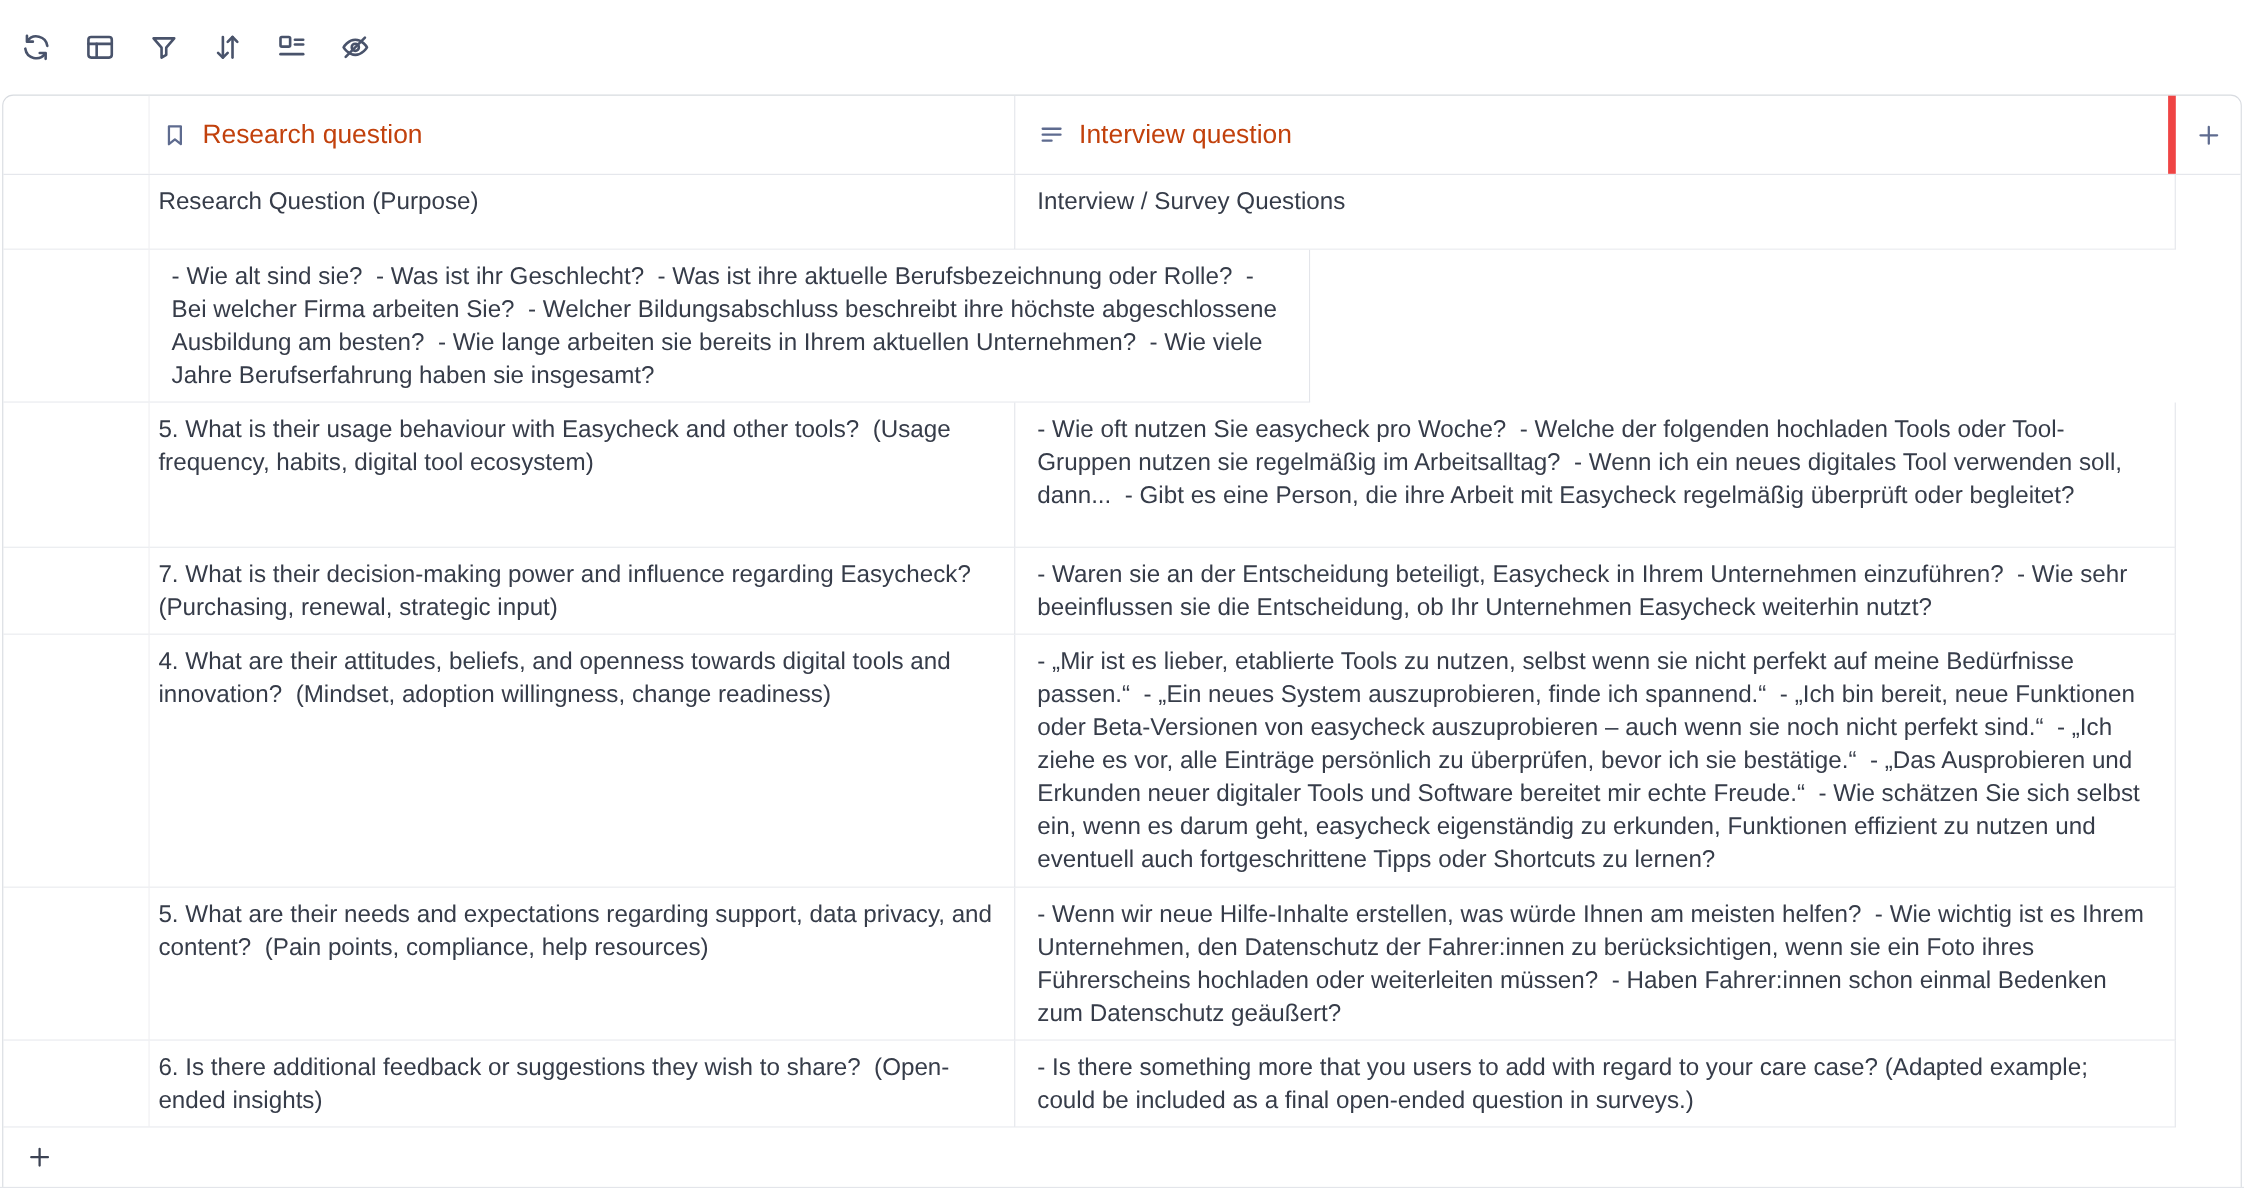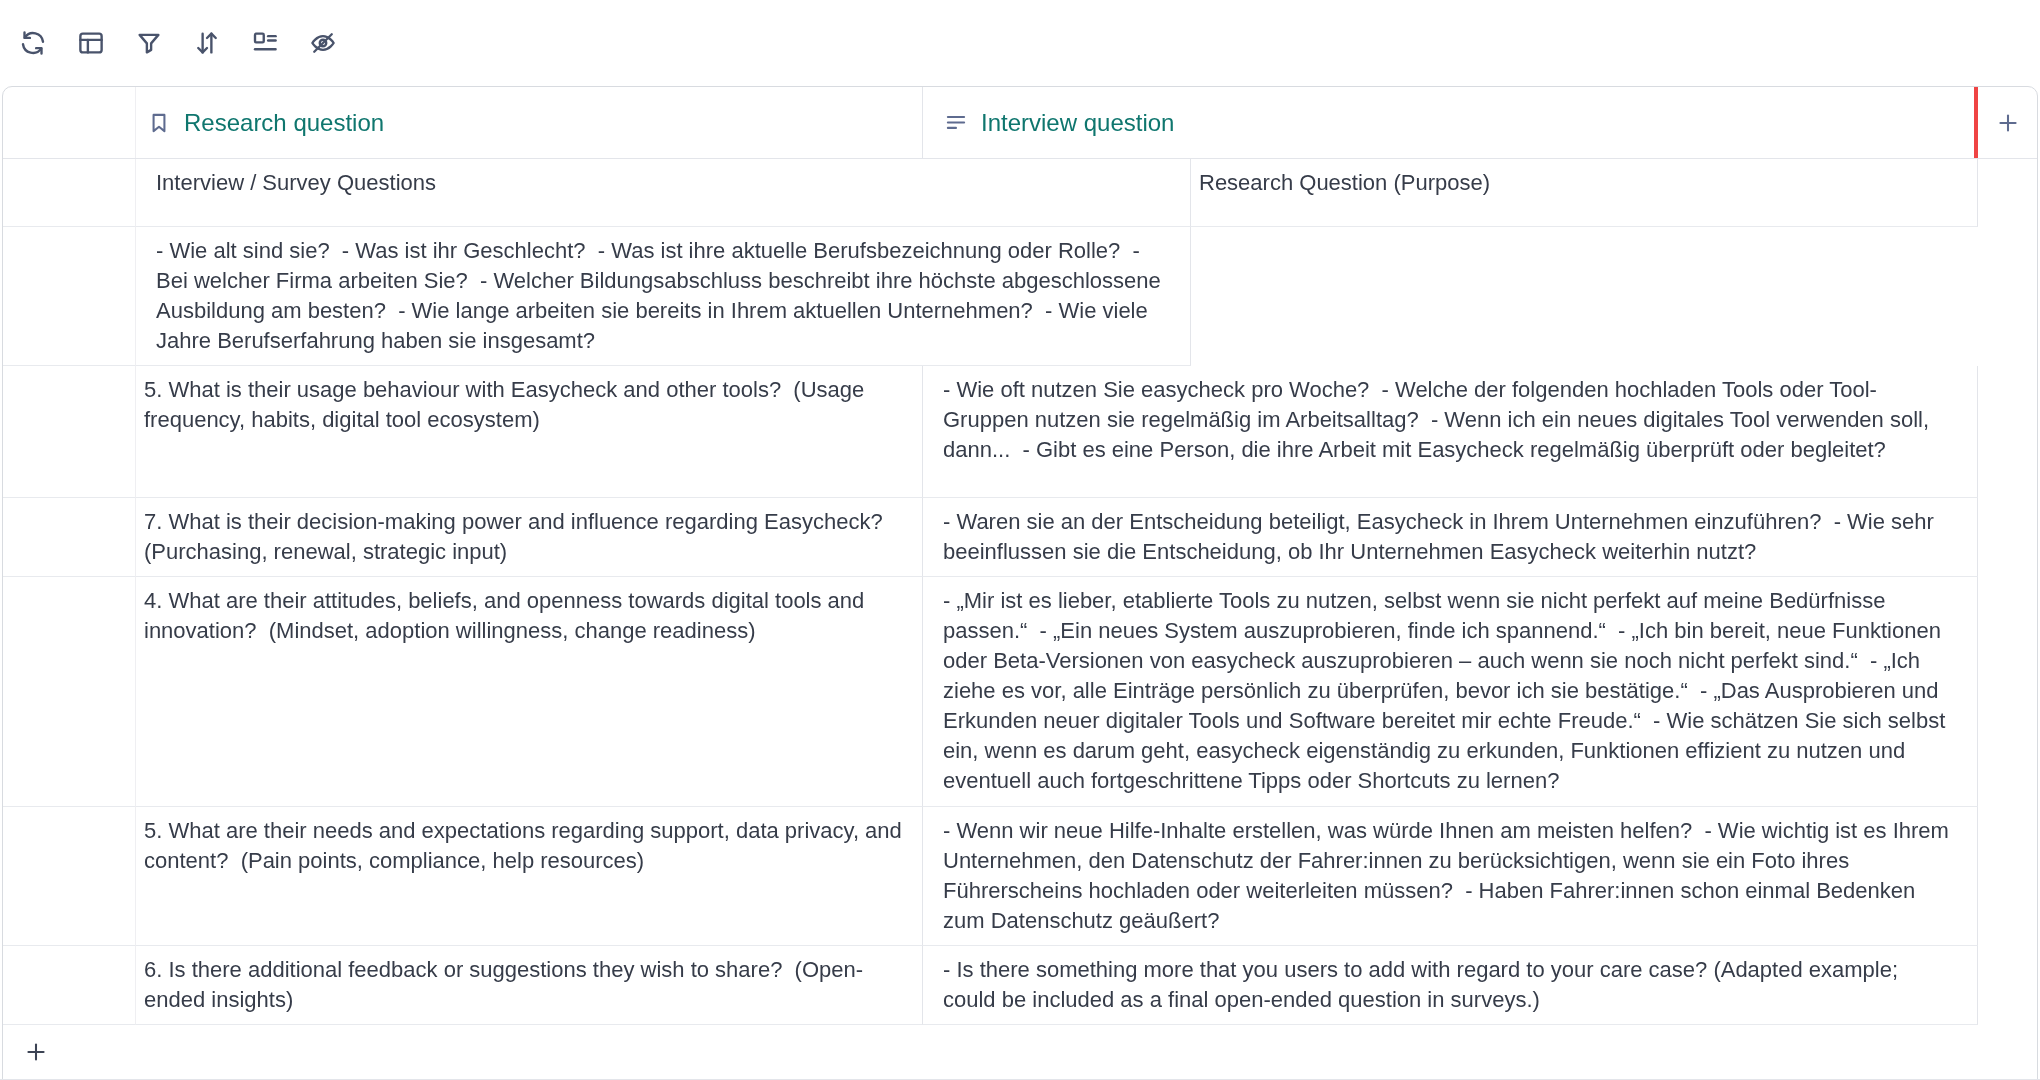--- a/index.html
+++ b/index.html
@@ -19,24 +19,24 @@
   }
   .tbtn svg { width:30px; height:30px; }
   
   .grid {
     margin:0 2px; background:#fff;
     border:1px solid #d8dbe0;
     border-radius:10px 10px 0 0;
   }
   .hrow { display:flex; height:72px; border-bottom:1px solid #e3e5ea; }
   .h-gutter { width:133px; border-right:1px solid #efeff2; }
-  .h-cell { display:flex; align-items:center; gap:12px; color:#0f766e; font-size:24px; font-weight:500; }
+  .h-cell { display:flex; align-items:center; gap:12px; color:#c2410c; font-size:24px; font-weight:500; }
   .h-cell svg { width:26px; height:26px; flex:0 0 auto; }
   .h-c1 { width:787px; padding-left:10px; border-right:1px solid #e3e5ea; }
-  .h-c2 { width:1055px; padding-left:20px; border-right:4px solid #ef4444;text-align:right; }
+  .h-c2 { width:1055px; padding-left:20px; border-right:7px solid #ef4444;text-align:right; }
   .h-add { flex:1; display:flex; align-items:center; justify-content:center; }
   .plus-btn { background:none; border:none; cursor:pointer; padding:0; display:flex; align-items:center; justify-content:center; }
   .plus-btn svg { width:26px; height:26px; }
   .h-add .plus-btn { color:#5e6b8f; }
   
   .row { display:flex; }
   .g-cell { width:133px; border-right:1px solid #efeff2; border-bottom:1px solid #e8eaee; }
   .cell { font-size:22px; line-height:30px; white-space:pre-wrap; border-bottom:1px solid #e8eaee; }
   .c1 { width:787px; padding:9px 16px 9px 8px; border-right:1px solid #e3e5ea; }
   .c2 { width:1055px; padding:9px 22px 9px 20px; border-right:1px solid #e3e5ea; }
@@ -127,22 +127,22 @@
           <line x1="12" y1="5" x2="12" y2="19"></line>
             <line x1="5" y1="12" x2="19" y2="12"></line>
         </svg>
       </button>
     </div>
   </div>
 
   <div class="rows">
     <div class="row">
       <div class="g-cell"></div>
+      <div class="cell c1">Research Question (Purpose)</div>
       <div class="cell c2">Interview / Survey Questions</div>
-      <div class="cell c1">Research Question (Purpose)</div>
       <div class="rspacer"></div>
     </div>
     <div class="row">
       <div class="g-cell"></div>
       <div class="cell c2">- Wie alt sind sie?  - Was ist ihr Geschlecht?  - Was ist ihre aktuelle Berufsbezeichnung oder Rolle?  - Bei welcher Firma arbeiten Sie?  - Welcher Bildungsabschluss beschreibt ihre höchste abgeschlossene Ausbildung am besten?  - Wie lange arbeiten sie bereits in Ihrem aktuellen Unternehmen?  - Wie viele Jahre Berufserfahrung haben sie insgesamt?</div>
       <div class="rspacer"></div>
     </div>
     <div class="row">
       <div class="g-cell"></div>
       <div class="cell c1">5. What is their usage behaviour with Easycheck and other tools?  (Usage frequency, habits, digital tool ecosystem)</div>

